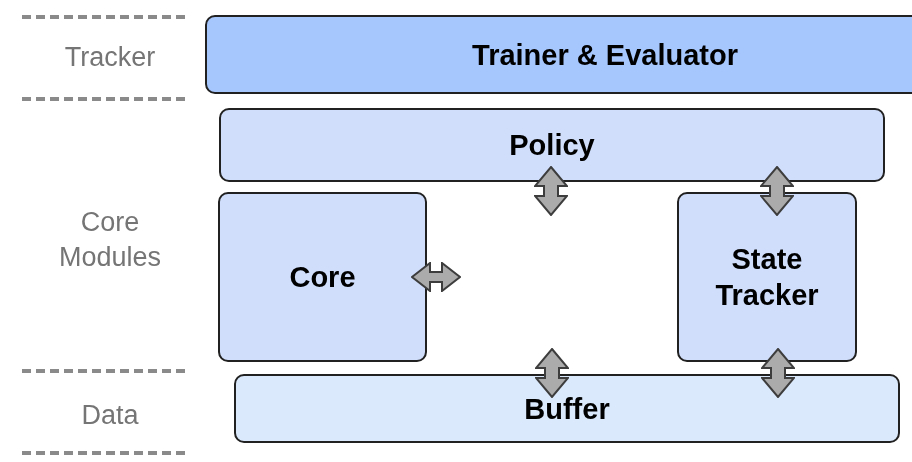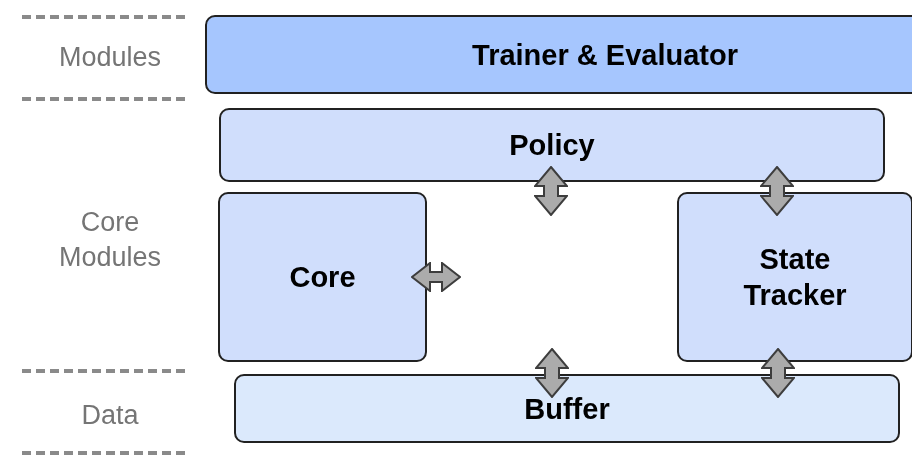--- a/index.html
+++ b/index.html
@@ -56,21 +56,21 @@
 <body>
 
 <div class="canvas">
 
   <div class="dash-line" style="top:15px"></div>
   <div class="dash-line" style="top:97px"></div>
   <div class="dash-line" style="top:369px"></div>
   <div class="dash-line" style="top:451px"></div>
 
   <div class="lane-label" style="top:40px">
-    <span class="wrap">Modules</span>
+    <span class="wrap">Tracker</span>
   </div>
   <div class="lane-label" style="top:205px">
     <span class="wrap" style="max-width:140px">Core Modules</span>
   </div>
   <div class="lane-label" style="top:398px">
     <span class="wrap">Data</span>
   </div>
 
   <div class="box fill-exec" style="left:205px; top:15px; width:800px; height:79px">
     <span class="wrap" style="max-width:600px">Trainer &amp; Evaluator</span>
@@ -78,21 +78,21 @@
 
   <div class="box fill-mod" style="left:219px; top:108px; width:666px; height:74px">
     <span class="wrap" style="max-width:600px">Policy</span>
   </div>
 
   <div class="box fill-mod" style="left:218px; top:192px; width:209px; height:170px">
     <span class="wrap">Core</span>
   </div>
 
 
-  <div class="box fill-mod" style="left:677px; top:192px; width:236px; height:170px">
+  <div class="box fill-mod" style="left:677px; top:192px; width:180px; height:170px">
     <span class="wrap" style="max-width:140px">State Tracker</span>
   </div>
 
   <div class="box fill-data" style="left:234px; top:374px; width:666px; height:69px">
     <span class="wrap" style="max-width:600px">Buffer</span>
   </div>
 
   <svg class="arrow" style="left:534px; top:166px" width="34" height="50" viewBox="0 0 34 50">
     <polygon points="17,1 33,20 24,20 24,30 33,30 17,49 1,30 10,30 10,20 1,20" fill="#ababab"></polygon>
   </svg>

